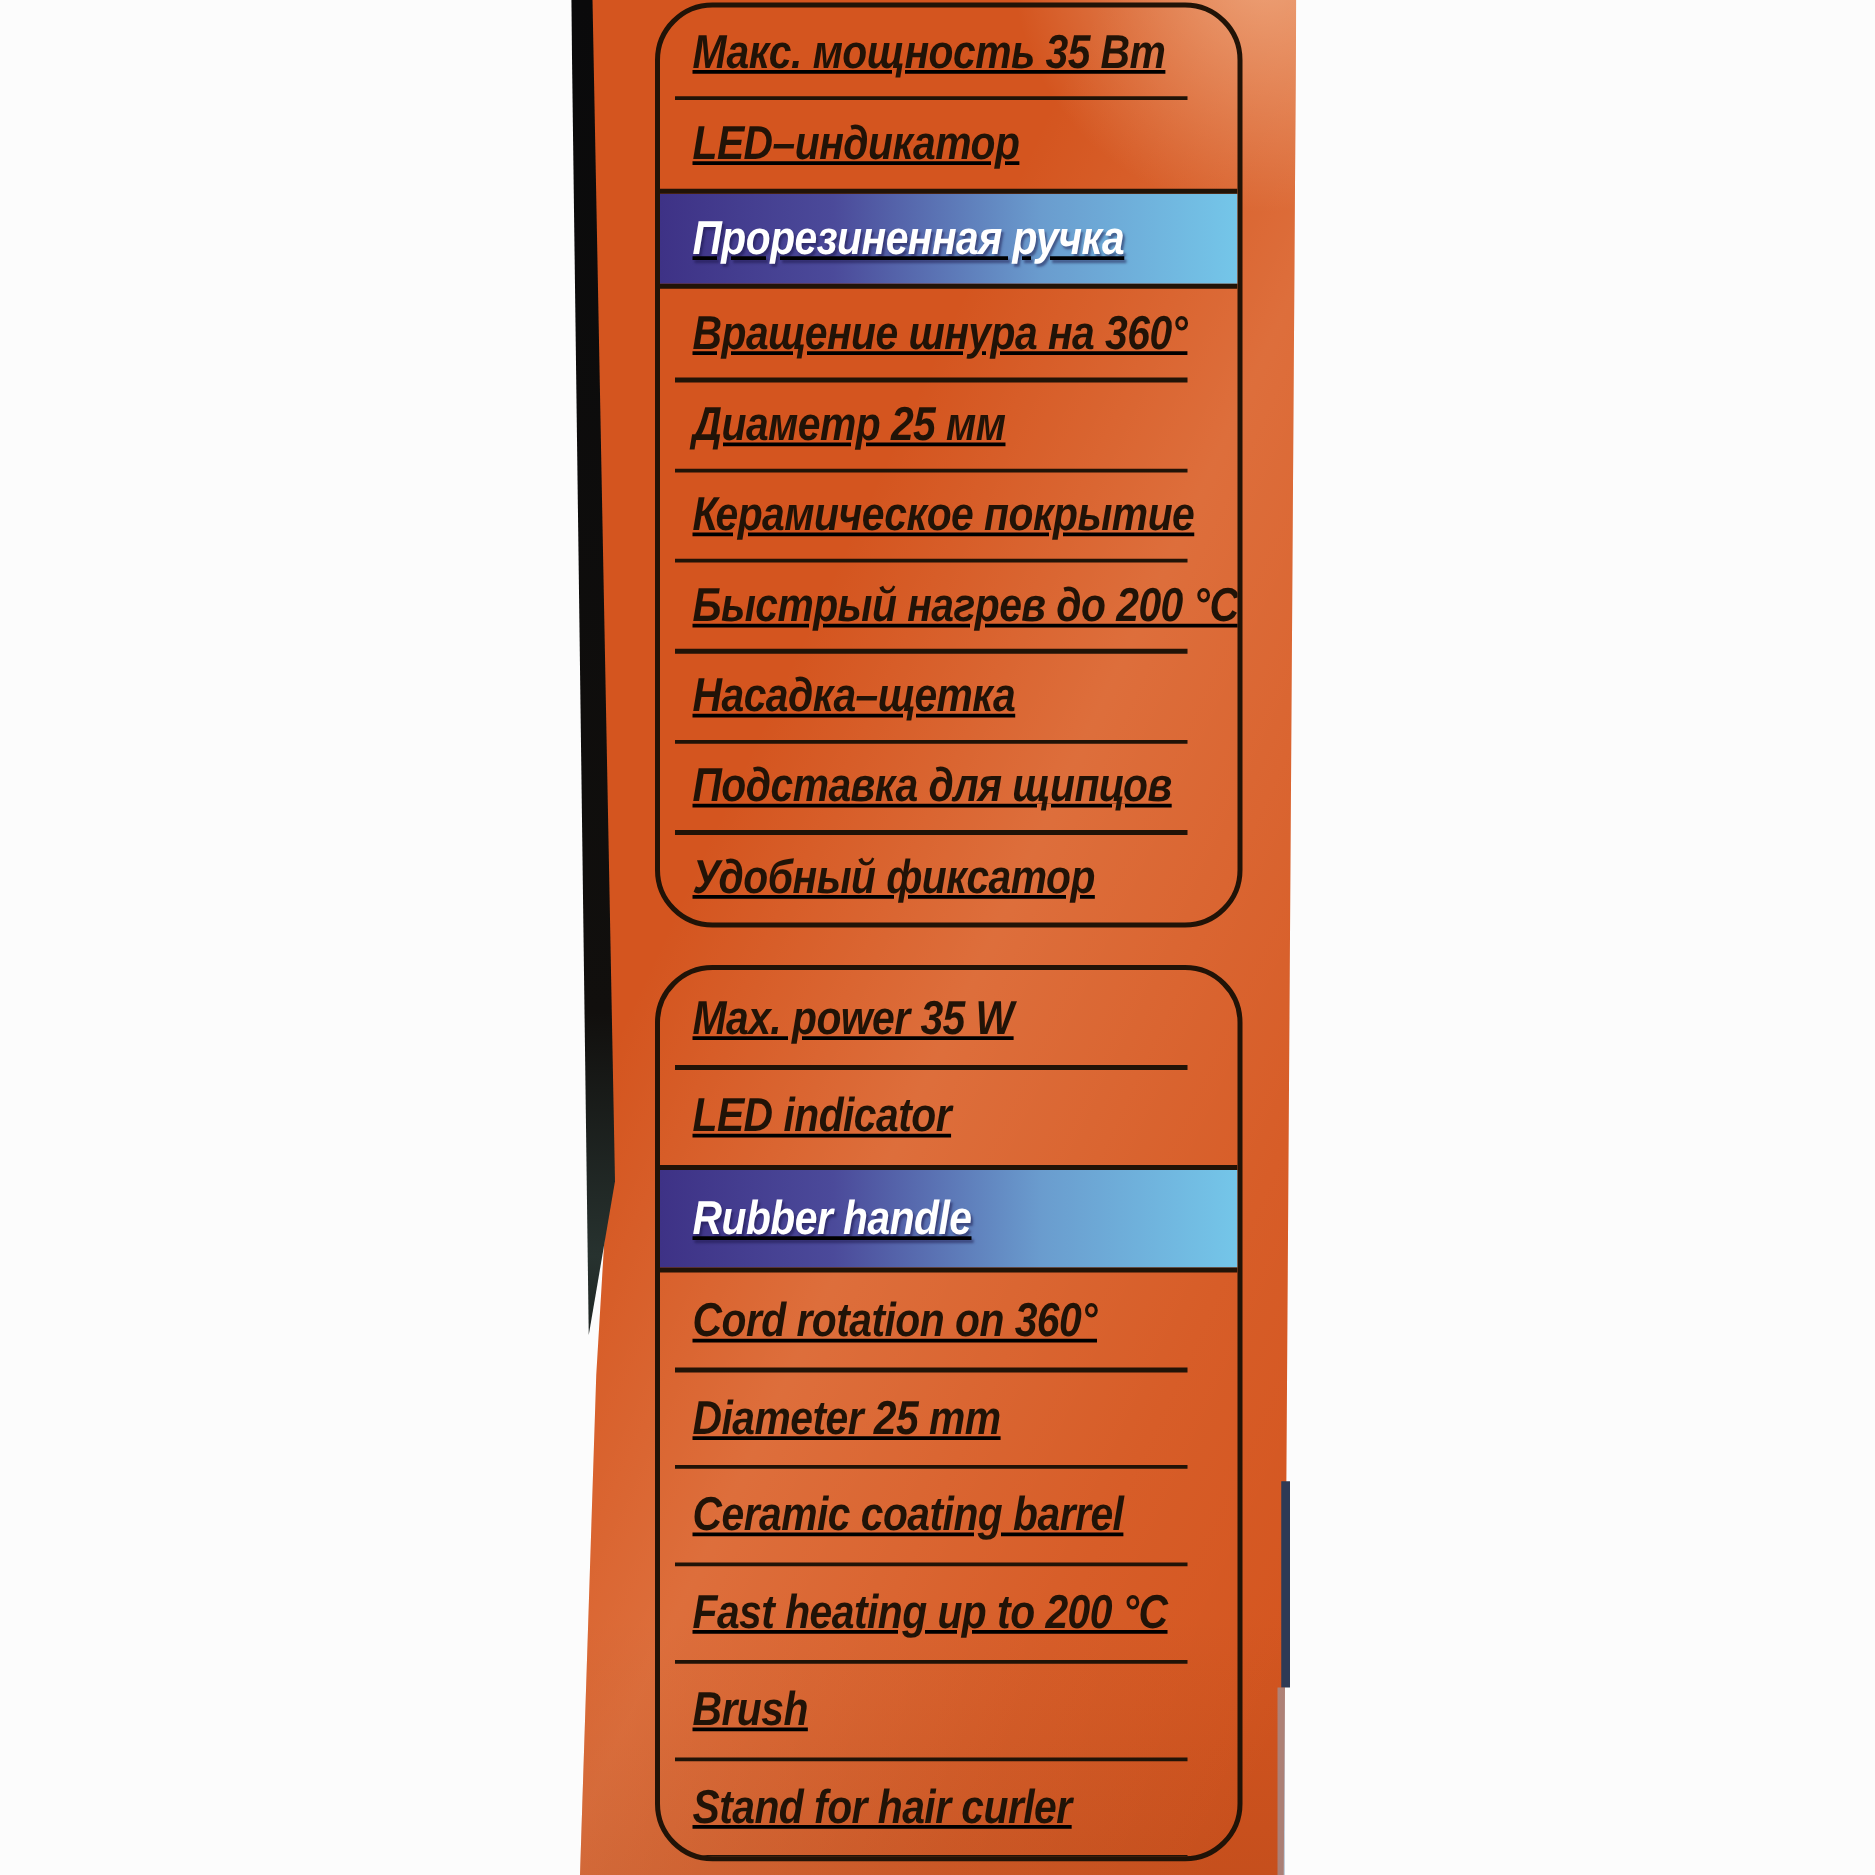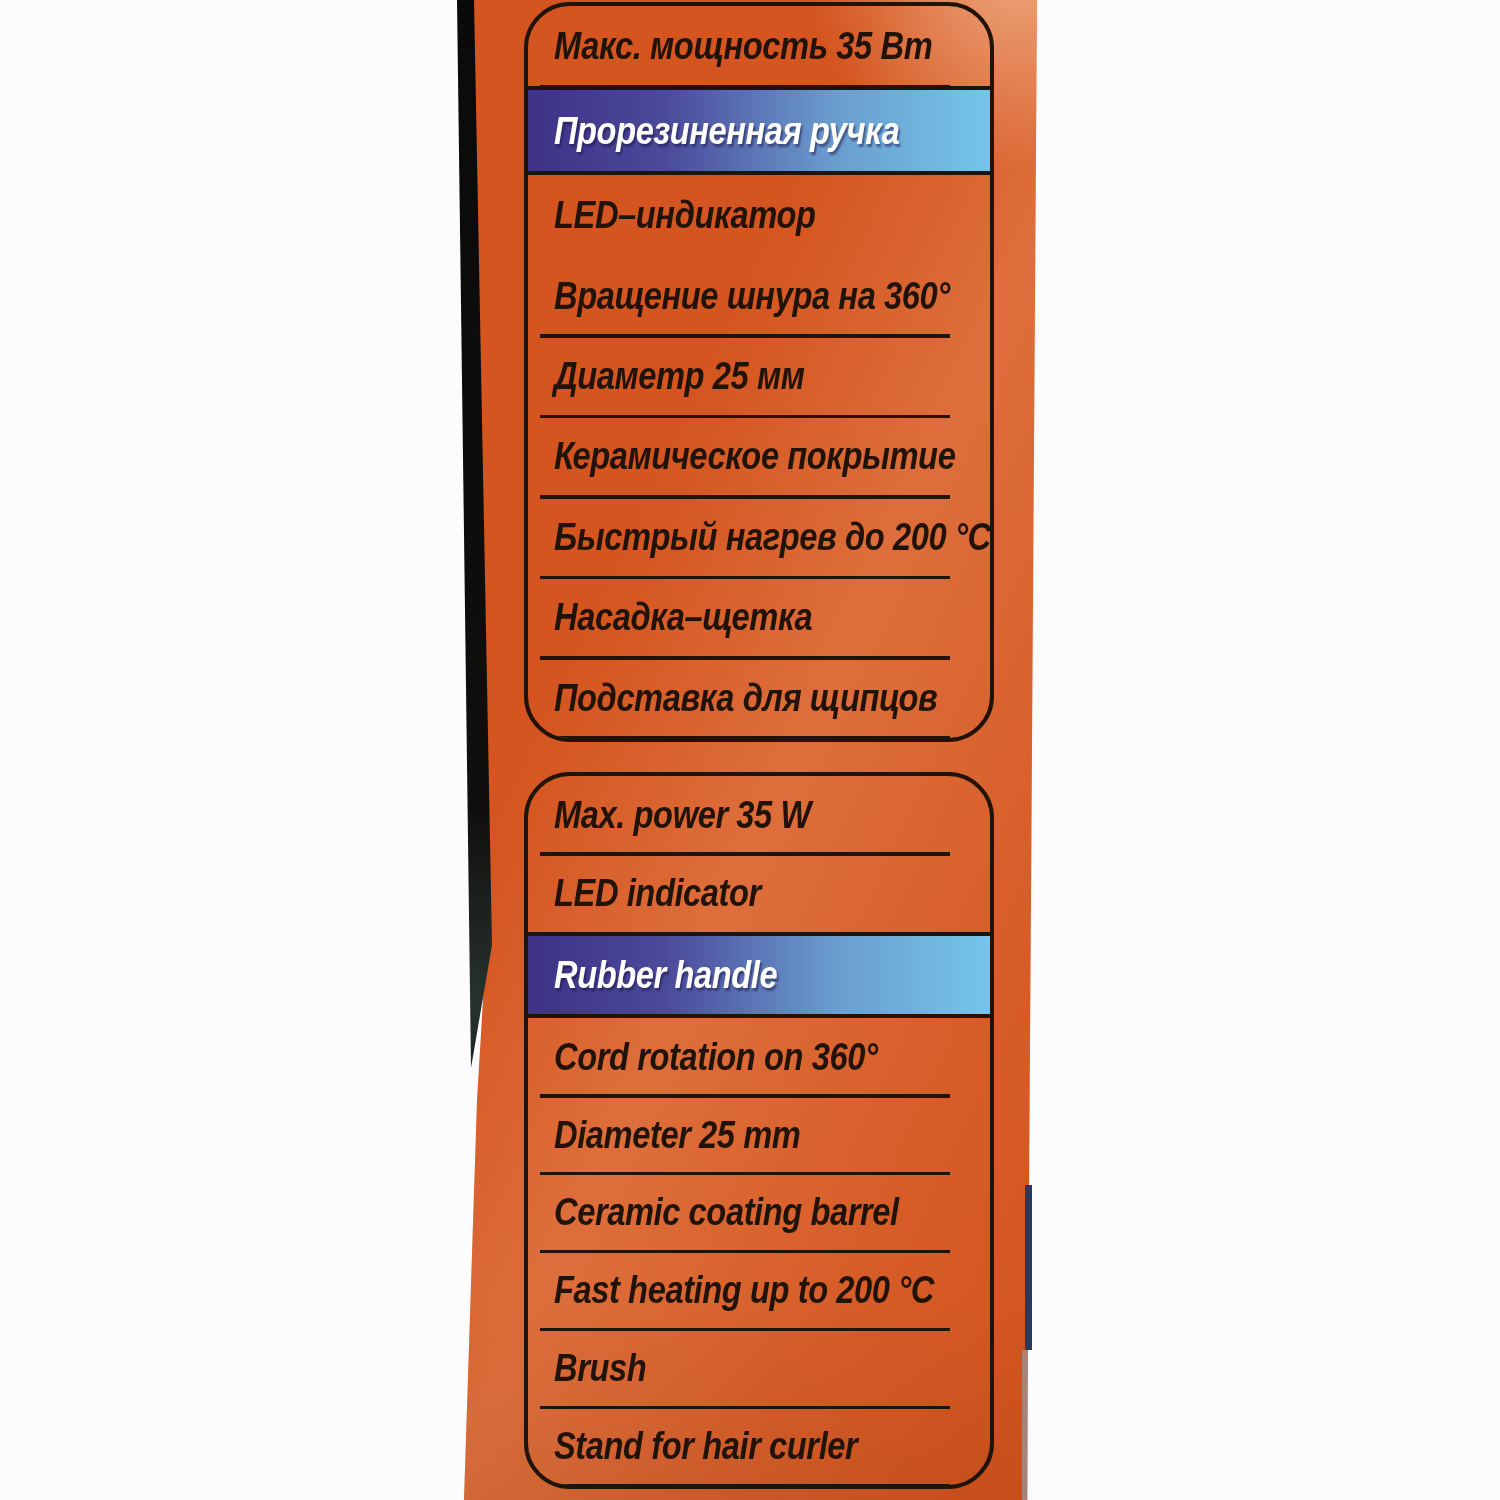--- a/index.html
+++ b/index.html
@@ -46,20 +46,21 @@
   }
 
   
   .panel {
     position: absolute;
     left: 524px; width: 470px;
     border: 4px solid var(--ink, #211307);
     border-radius: 46px;
     display: flex; flex-direction: column;
     overflow: hidden;
+    text-decoration: underline;
   }
   #panel-ru { top: 2px;   height: 740px; }
   #panel-en { top: 772px; height: 717px; }
 
   .row {
     flex: 1 1 0;
     position: relative;
     display: flex; align-items: center;
     padding-left: 26px;
   }
@@ -104,43 +105,46 @@
 
   <div class="edge-wedge"></div>
 
   <div class="sliver-dark"></div>
   <div class="sliver-light"></div>
 
   <div class="panel" id="panel-ru">
       <div class="row row-normal has-divider">
         <span class="row-label">Макс. мощность 35 Вт</span>
       </div>
+      <div class="row row-normal">
+        <span class="row-label">LED–индикатор</span>
+      </div>
       <div class="row row-highlight">
         <span class="row-label">Прорезиненная ручка</span>
-      </div>
-      <div class="row row-normal">
-        <span class="row-label">LED–индикатор</span>
       </div>
       <div class="row row-normal has-divider">
         <span class="row-label">Вращение шнура на 360°</span>
       </div>
       <div class="row row-normal has-divider">
         <span class="row-label">Диаметр 25 мм</span>
       </div>
       <div class="row row-normal has-divider">
         <span class="row-label">Керамическое покрытие</span>
       </div>
       <div class="row row-normal has-divider">
         <span class="row-label">Быстрый нагрев до 200 °C</span>
       </div>
       <div class="row row-normal has-divider">
         <span class="row-label">Насадка–щетка</span>
       </div>
       <div class="row row-normal has-divider">
         <span class="row-label">Подставка для щипцов</span>
+      </div>
+      <div class="row row-normal">
+        <span class="row-label">Удобный фиксатор</span>
       </div>
     </div>
 
   <div class="panel" id="panel-en">
       <div class="row row-normal has-divider">
         <span class="row-label">Max. power 35 W</span>
       </div>
       <div class="row row-normal">
         <span class="row-label">LED indicator</span>
       </div>

